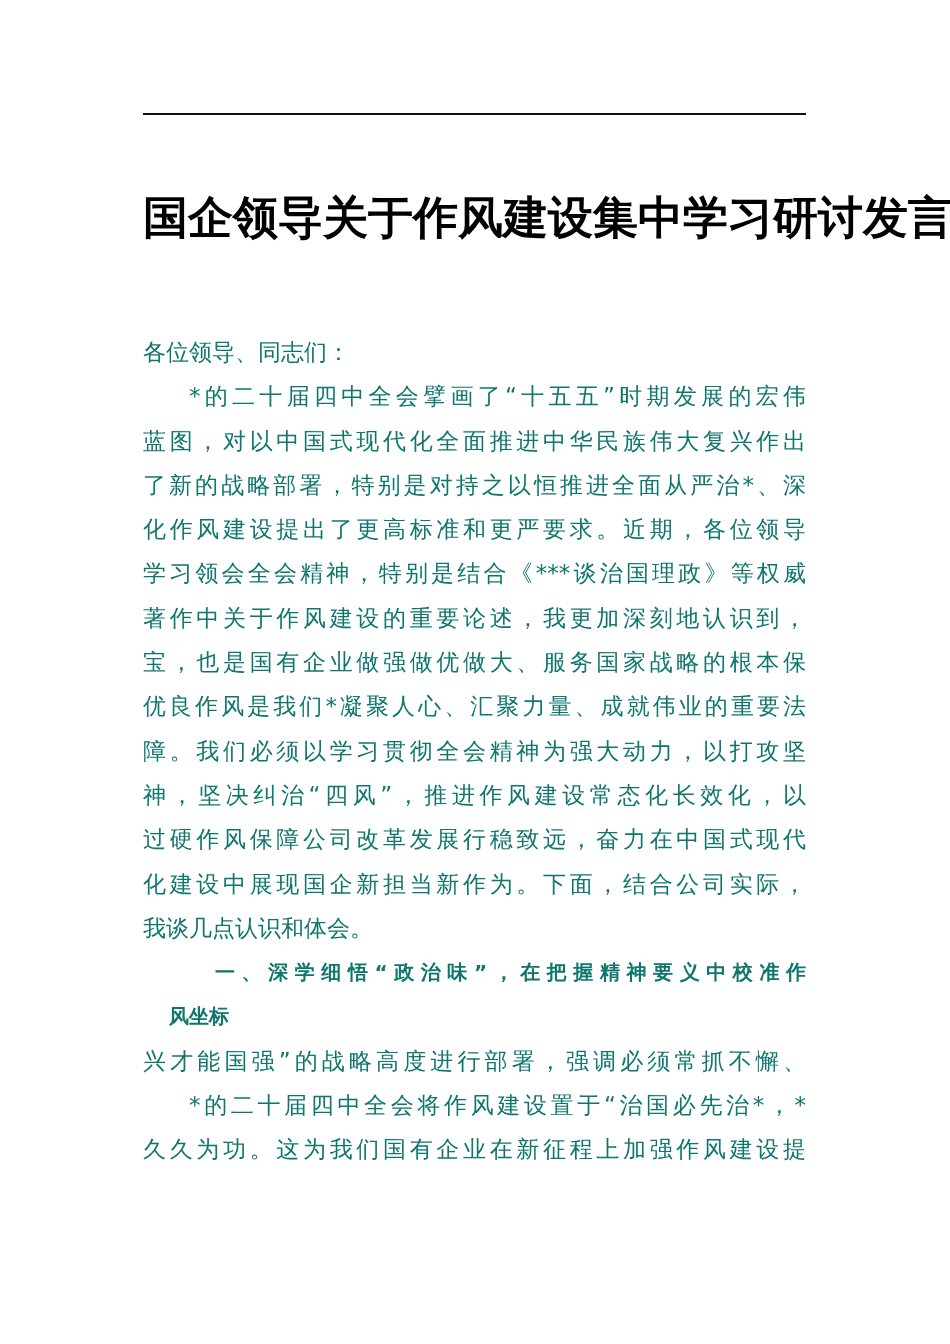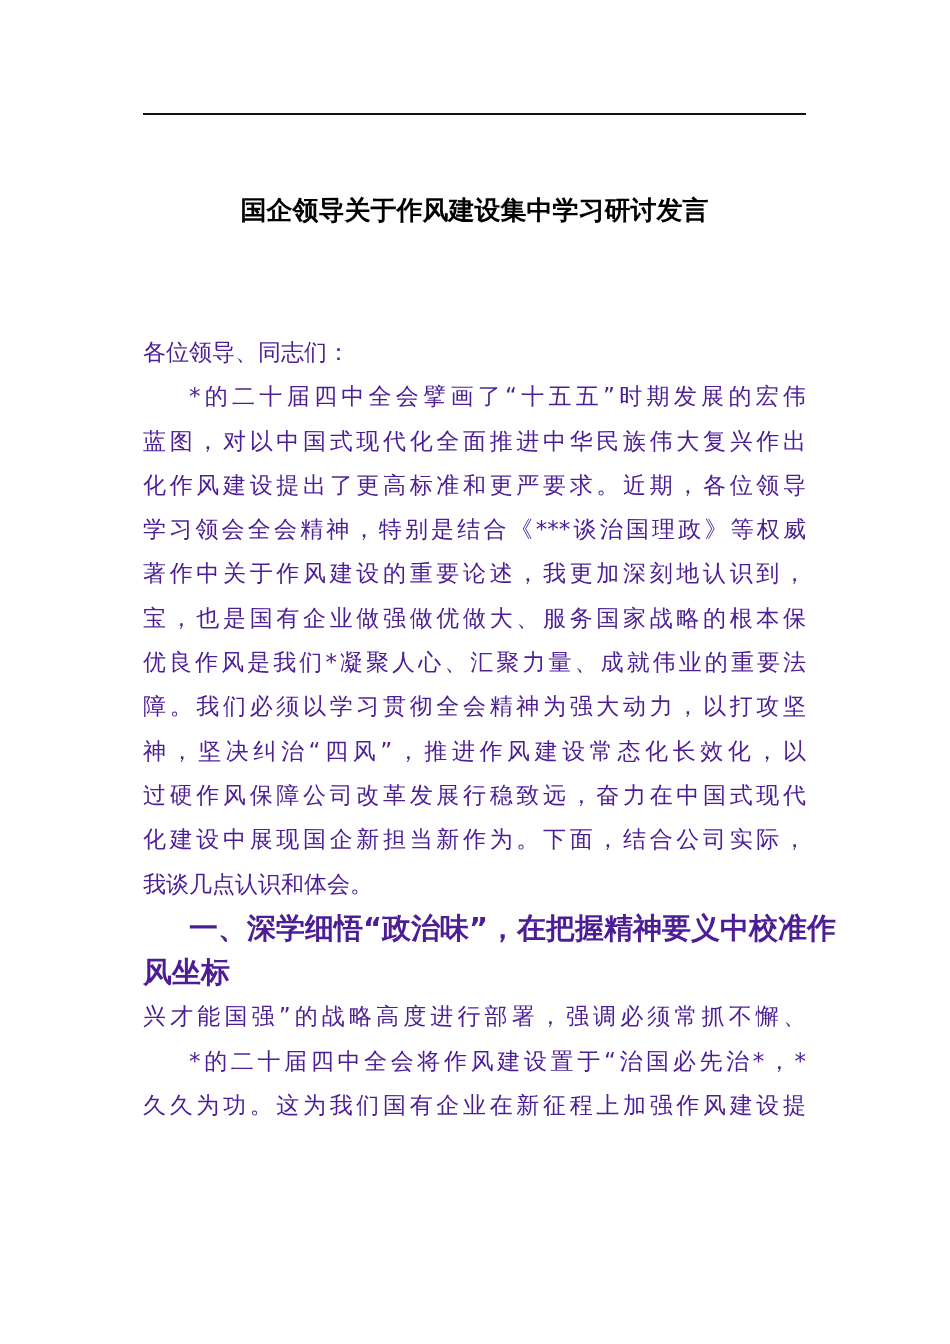--- a/index.html
+++ b/index.html
@@ -25,74 +25,76 @@
       position: absolute;
       left: 143px;
       top: 113px;
       width: 663px;
       height: 2px;
       background: #111111;
     }
     .title {
       position: absolute;
       left: 143px;
-      top: 188px;
+      top: 196px;
       width: 663px;
       text-align: center;
       font-family: "DejaVu Serif", serif;
       font-weight: bold;
-      font-size: 26px;
+      font-size: 45px;
       line-height: 44px;
       letter-spacing: 0px;
       white-space: nowrap;
     }
     .body {
       position: absolute;
       left: 143px;
       top: 330px;
       width: 663px;
     }
     .line {
       display: block;
       height: 44.3px;
       line-height: 44.3px;
       font-size: 23px;
       white-space: nowrap;
       text-align: justify;
       text-align-last: justify;
       font-family: "DejaVu Sans", sans-serif;
-      color: #4c1d95;
+      color: #0f766e;
     }
     .line.indent {
       padding-left: 46px;
     }
     .line.last {
       text-align-last: left;
     }
     .line.heading {
       font-weight: bold;
-      font-size: 29px;
+      font-size: 20px;
+      margin-left: 26px;
     }
   </style>
 </head>
 <body>
 
 <div class="page">
 
   <div class="top-rule"></div>
 
   <div class="title">国企领导关于作风建设集中学习研讨发言</div>
 
   <div class="body">
 
     <span class="line last">各位领导、同志们：</span>
 
     <div>
       <span class="line indent">*的二十届四中全会擘画了“十五五”时期发展的宏伟</span>
       <span class="line">蓝图，对以中国式现代化全面推进中华民族伟大复兴作出</span>
+      <span class="line">了新的战略部署，特别是对持之以恒推进全面从严治*、深</span>
       <span class="line">化作风建设提出了更高标准和更严要求。近期，各位领导</span>
       <span class="line">学习领会全会精神，特别是结合《***谈治国理政》等权威</span>
       <span class="line">著作中关于作风建设的重要论述，我更加深刻地认识到，</span>
       <span class="line">宝，也是国有企业做强做优做大、服务国家战略的根本保</span>
       <span class="line">优良作风是我们*凝聚人心、汇聚力量、成就伟业的重要法</span>
       <span class="line">障。我们必须以学习贯彻全会精神为强大动力，以打攻坚</span>
       <span class="line">神，坚决纠治“四风”，推进作风建设常态化长效化，以</span>
       <span class="line">过硬作风保障公司改革发展行稳致远，奋力在中国式现代</span>
       <span class="line">化建设中展现国企新担当新作为。下面，结合公司实际，</span>
       <span class="line last">我谈几点认识和体会。</span>

